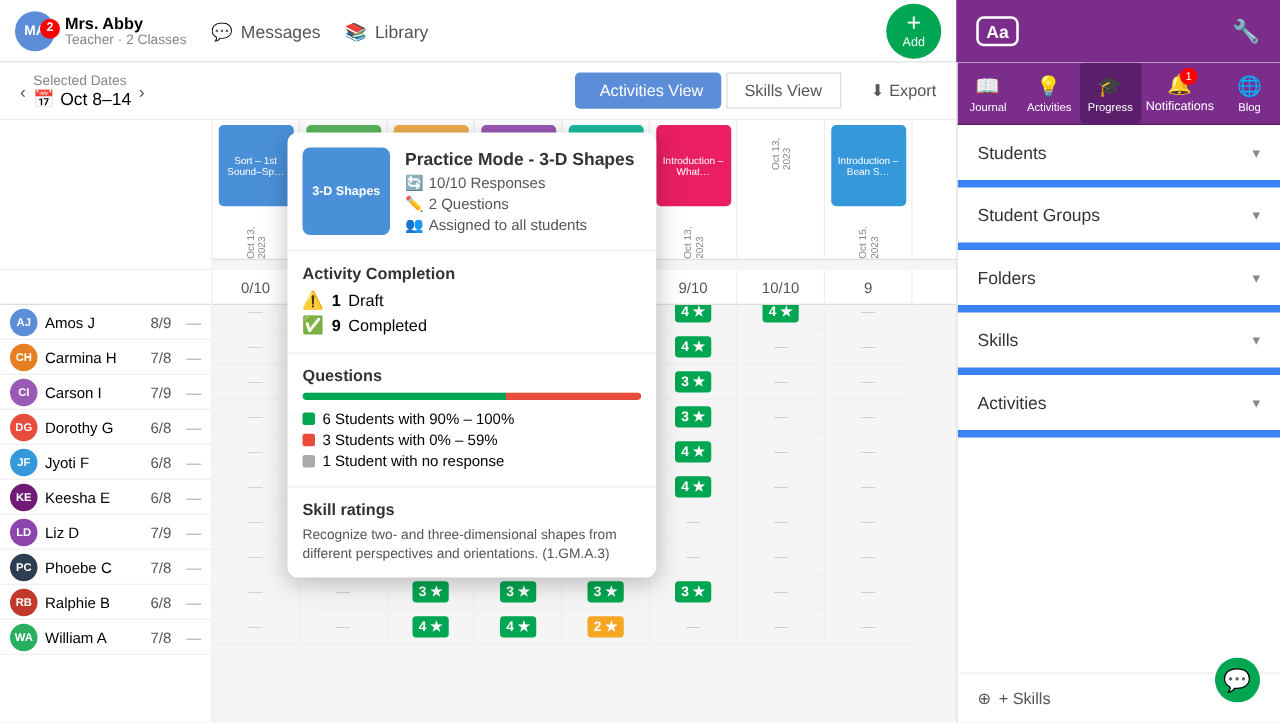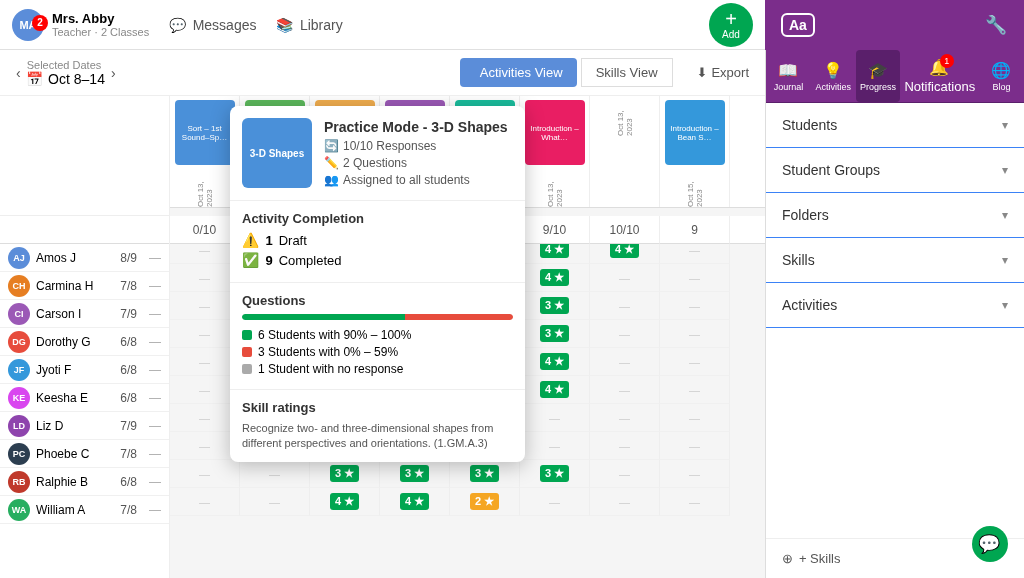--- a/index.html
+++ b/index.html
@@ -41,21 +41,21 @@
       display: flex; background: #7b2d8b; border-bottom: 1px solid #5a1f6b;
     }
     .right-nav-icon {
       flex: 1; display: flex; flex-direction: column; align-items: center; justify-content: center;
       padding: 8px 4px; cursor: pointer; color: white; font-size: 10px; gap: 2px;
     }
     .right-nav-icon.active { background: #5a1f6b; border-radius: 4px; }
     .right-nav-icon .notif-wrap { position: relative; display: inline-block; }
 
     
-    .accordion-item { border-bottom: 1px solid #3b82f6; }
+    .accordion-item { border-bottom: 6px solid #3b82f6; }
     .accordion-header {
       display: flex; justify-content: space-between; align-items: center;
       padding: 14px 16px; cursor: pointer; font-size: 14px; font-weight: 500; color: #333;
     }
     .chevron { color: #888; font-size: 12px; }
 
     
     .add-skills-btn {
       display: flex; align-items: center; gap: 6px; padding: 12px 16px;
       color: #555; font-size: 13px; cursor: pointer; border-top: 1px solid #eee;
@@ -257,21 +257,21 @@
     <span class="student-score">6/8</span>
     <span class="student-dash">—</span>
   </div>
               <div class="student-row">
     <div class="student-avatar" style="background:#3498db;">JF</div>
     <span class="student-name">Jyoti F</span>
     <span class="student-score">6/8</span>
     <span class="student-dash">—</span>
   </div>
               <div class="student-row">
-    <div class="student-avatar" style="background:#d946ef;">KE</div>
+    <div class="student-avatar" style="background:#701a75;">KE</div>
     <span class="student-name">Keesha E</span>
     <span class="student-score">6/8</span>
     <span class="student-dash">—</span>
   </div>
               <div class="student-row">
     <div class="student-avatar" style="background:#8e44ad;">LD</div>
     <span class="student-name">Liz D</span>
     <span class="student-score">7/9</span>
     <span class="student-dash">—</span>
   </div>
@@ -611,21 +611,21 @@
             <div class="right-nav-icon active">
     <div class="notif-wrap" style="position:relative;">
       <span style="font-size:16px;">🎓</span>
     </div>
     <span style="font-size:9px;">Progress</span>
   </div>
             <div class="right-nav-icon">
     <div class="notif-wrap" style="position:relative;">
       <span style="font-size:16px;">🔔</span><div style="position:absolute;top:-4px;right:-4px;background:red;color:white;border-radius:50%;width:14px;height:14px;font-size:9px;display:flex;align-items:center;justify-content:center;">1</div>
     </div>
-    <span style="font-size:13px;">Notifications</span>
+    <span style="font-size:10px;">Notifications</span>
   </div>
             <div class="right-nav-icon">
     <div class="notif-wrap" style="position:relative;">
       <span style="font-size:16px;">🌐</span>
     </div>
     <span style="font-size:9px;">Blog</span>
   </div>
           </div>
       </div>
       <div id="accordion-container" style="flex:1; overflow-y:auto;">

